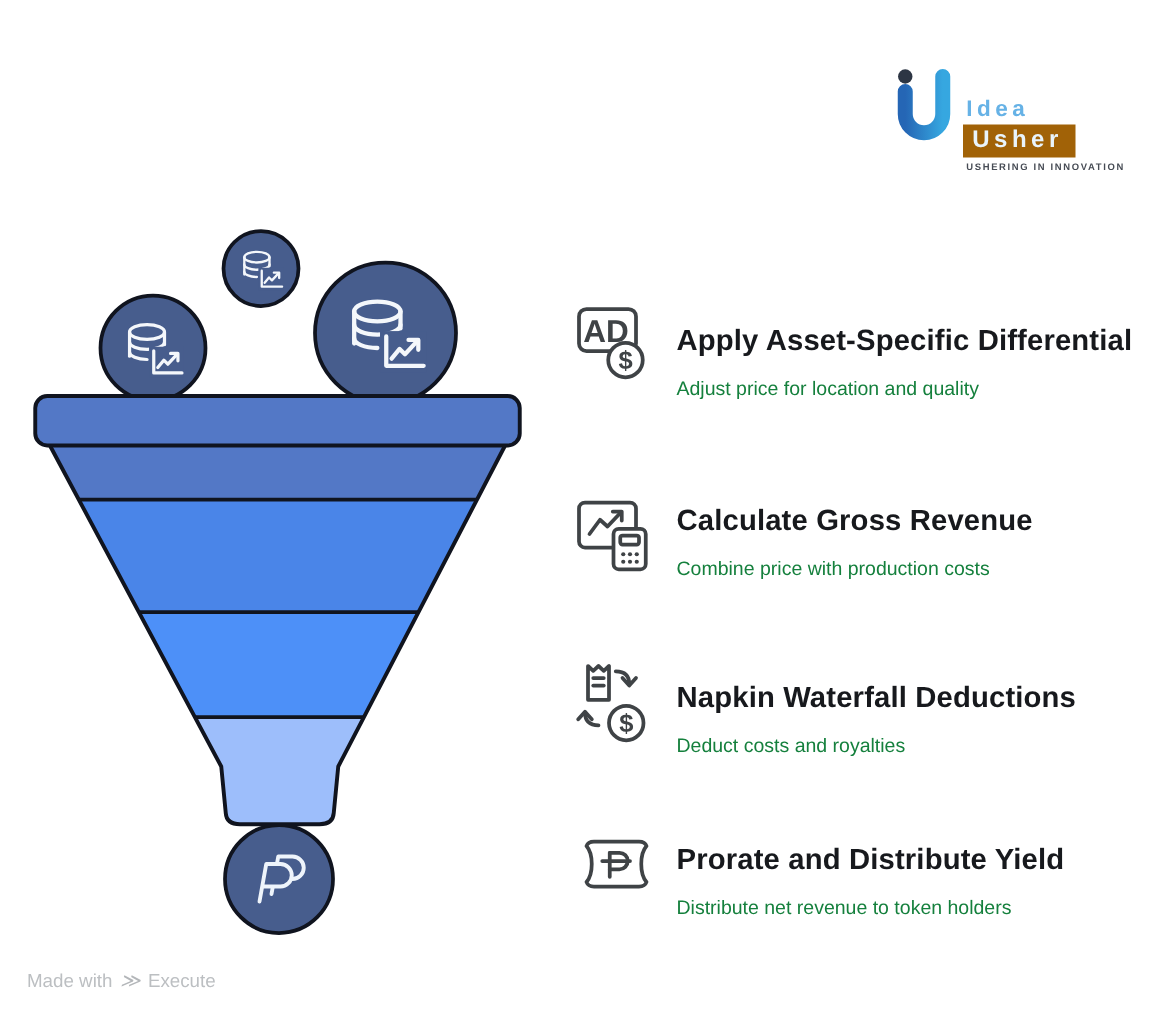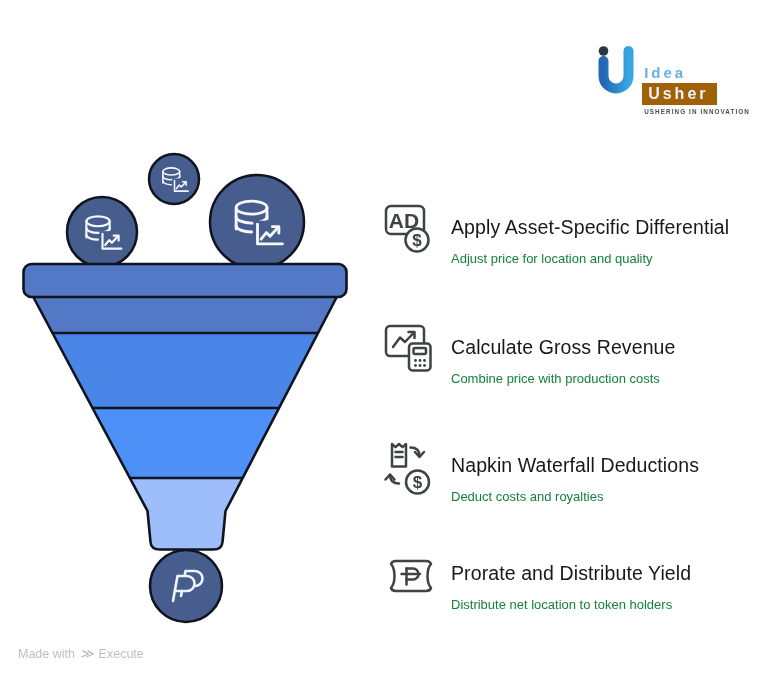--- a/index.html
+++ b/index.html
@@ -13,29 +13,29 @@
   .canvas { position:absolute; inset:0; }
 
   
   .funnel-wrap { position:absolute; left:0; top:0; width:380px; height:677px; }
 
   
   .step { position:absolute; left:384px; display:flex; gap:15px; width:372px; }
   .step-icon { width:52px; flex:0 0 52px; }
   .step-text { padding-top:12px; }
   .step-title {
-    font-size:19.5px; font-weight:400; color:#17191d;
+    font-size:19.5px; font-weight:700; color:#17191d;
     line-height:26px; white-space:nowrap; letter-spacing:0.1px;
   }
   .step-sub {
     font-size:13px; color:#15803d; line-height:18px;
     margin-top:10px; white-space:nowrap;
   }
   #step-1 { top:202px; }
-  #step-2 { top:322px; }
+  #step-2 { top:322px;align-items:flex-end; }
   #step-3 { top:440px; }
   #step-4 { top:548px; }
   #step-4 .step-icon { padding-top:6px; }
 
   
   .logo { position:absolute; top:44px; right:16px; display:flex; align-items:flex-start; }
   .logo-text { margin-left:3px; padding-top:4px;margin-top:17px; }
   .logo-idea {
     color:#66b2e6; font-weight:700; font-size:15px; letter-spacing:3px;
     line-height:16px; padding-left:2px;
@@ -188,21 +188,21 @@
         <g stroke="#3f4346" stroke-width="2.5" fill="none" stroke-linecap="round" stroke-linejoin="round">
           <path d="M12 7 H42 Q46 7 47 10 Q43.5 14 43.5 22 Q43.5 30 47 34 Q46 37 42 37 H12 Q8 37 7 34 Q10.5 30 10.5 22 Q10.5 14 7 10 Q8 7 12 7 Z"></path>
           <path d="M22.5 14.5 V30.5"></path>
           <path d="M22.5 14.5 H29 A5.5 5.5 0 0 1 29 25.5 H22.5"></path>
           <path d="M17.5 20 H36"></path>
         </g>
       </svg>
     </div>
     <div class="step-text">
       <div class="step-title">Prorate and Distribute Yield</div>
-      <div class="step-sub">Distribute net location to token holders</div>
+      <div class="step-sub">Distribute net revenue to token holders</div>
     </div>
   </div>
 
   <div class="logo">
     <svg width="46" height="56" viewBox="0 0 46 56">
       <defs>
         <linearGradient id="ug" x1="0" y1="0" x2="1" y2="0">
           <stop offset="0" stop-color="#2566b5"></stop>
           <stop offset="1" stop-color="#36a7e0"></stop>
         </linearGradient>

